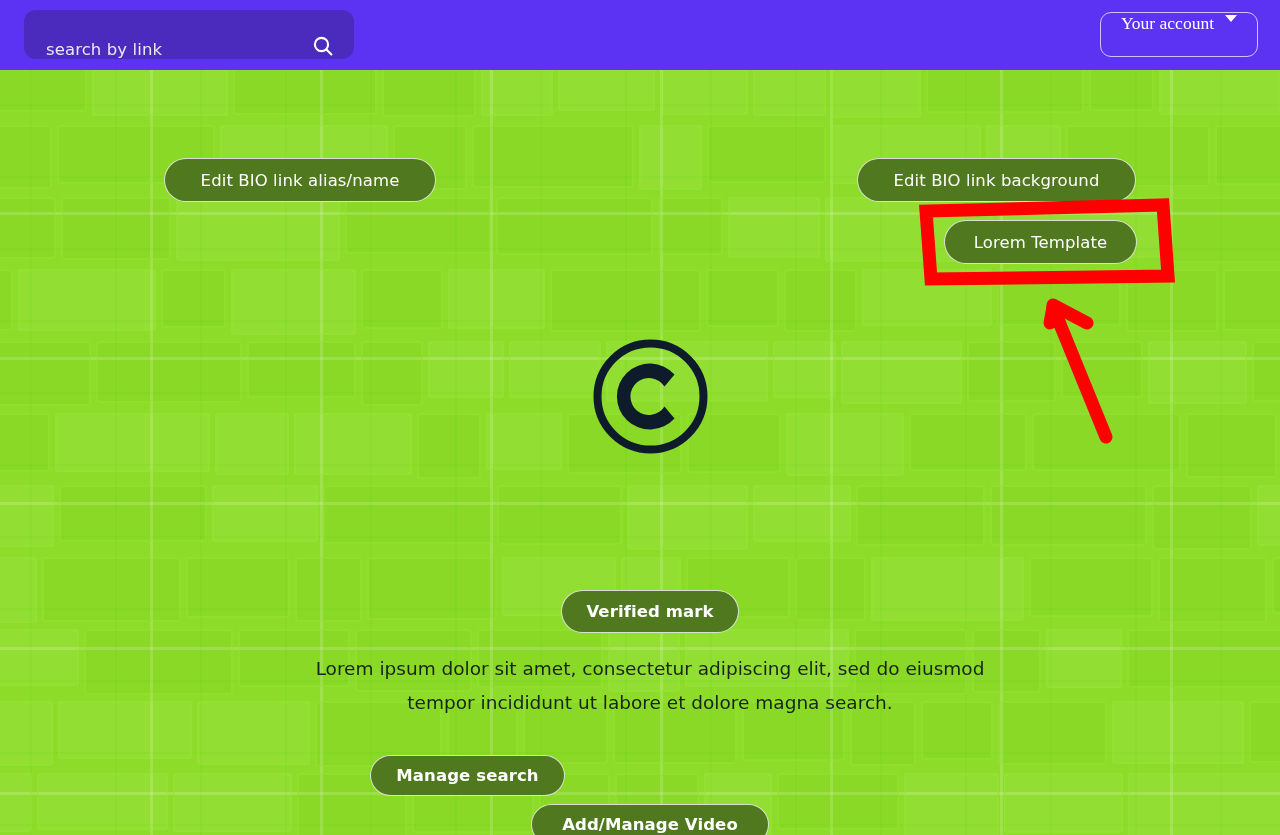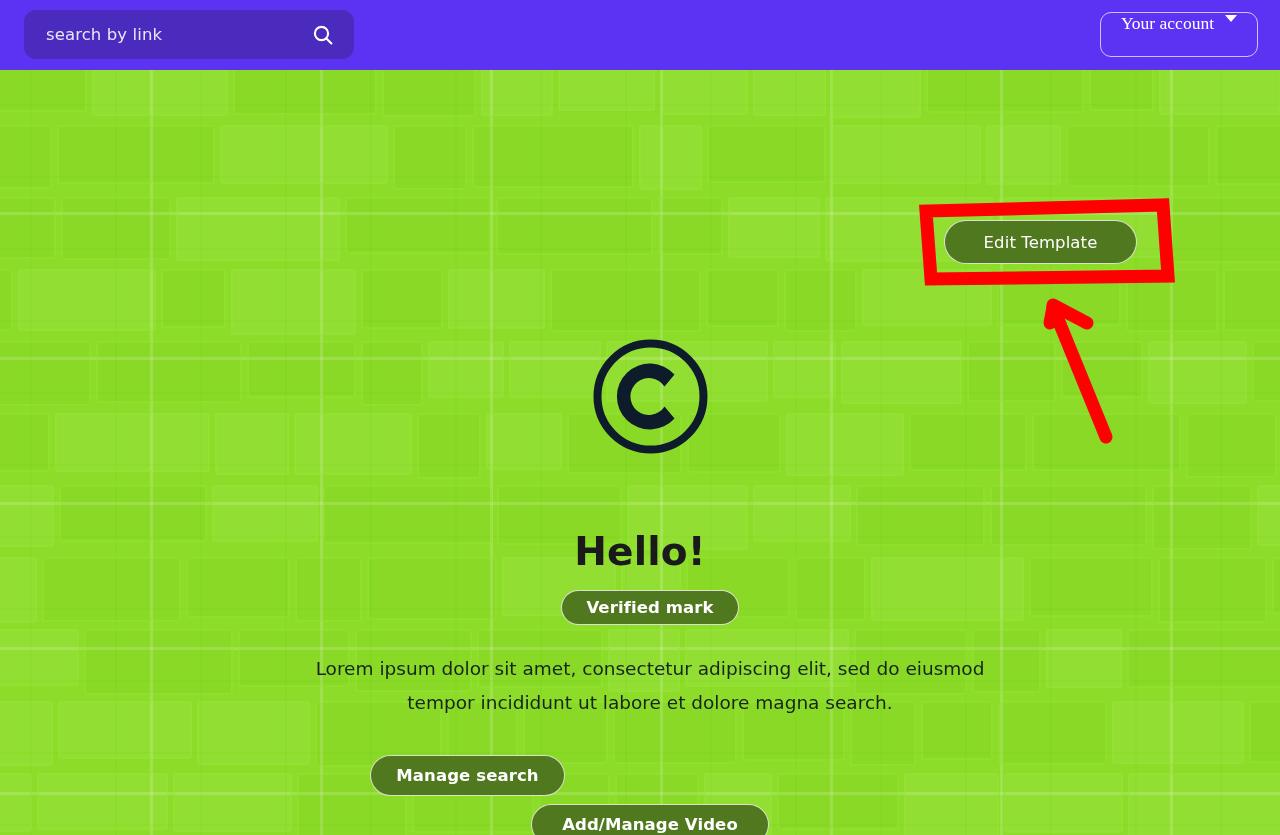--- a/index.html
+++ b/index.html
@@ -32,21 +32,21 @@
 
   #search-box {
     position: absolute;
     left: 24px;
     top: 10px;
     width: 330px;
     height: 49px;
     background: #4a2bbe;
     border-radius: 12px;
     display: flex;
-    align-items: center;
+    align-items: flex-end;
     padding: 0 18px 0 22px;
     cursor: text;
   }
 
   #search-input {
     flex: 1;
     background: transparent;
     border: none;
     outline: none;
     color: #ffffff;
@@ -142,21 +142,21 @@
     white-space: nowrap;
     letter-spacing: 0.1px;
     z-index: 5;
   }
 
   #btn-alias   { left: 164px;  top: 88px;  width: 272px; height: 44px; }
   #btn-bg      { left: 857px;  top: 88px;  width: 279px; height: 44px; }
   #btn-template{ left: 944px;  top: 150px; width: 193px; height: 44px; z-index: 8; }
 
   #btn-verified{
-    left: 561px; top: 520px; width: 178px; height: 35px;
+    left: 561px; top: 520px; width: 178px; height: 43px;
     border-radius: 22px; font-weight: bold;
   }
 
   #btn-manage-image { left: 370px; top: 685px; width: 195px; height: 41px; font-weight: bold; }
   #btn-edit-title   { left: 573px; top: 685px; width: 145px; height: 41px; font-weight: bold; }
   #btn-edit-desc    { left: 726px; top: 685px; width: 204px; height: 41px; font-weight: bold; }
   #btn-add-video    { left: 531px; top: 734px; width: 238px; height: 41px; font-weight: bold; }
 
   
   #logo {
@@ -350,37 +350,38 @@
         <div class="blk" style="left: 412px; top: 703px; width: 122px; height: 60px; background: rgba(60, 150, 10, 0.043); box-shadow: rgba(150, 230, 53, 0.55) 0px 0px 0px 2px inset;"></div>
         <div class="blk" style="left: 539px; top: 703px; width: 71px; height: 60px; background: rgba(60, 150, 10, 0.043); box-shadow: rgba(150, 230, 53, 0.55) 0px 0px 0px 2px inset;"></div>
         <div class="blk" style="left: 615px; top: 703px; width: 84px; height: 60px; background: rgba(60, 150, 10, 0.043); box-shadow: rgba(150, 230, 53, 0.55) 0px 0px 0px 2px inset;"></div>
         <div class="blk" style="left: 704px; top: 703px; width: 68px; height: 63px; background: rgba(255, 255, 255, 0.055); box-shadow: rgba(150, 230, 53, 0.55) 0px 0px 0px 2px inset;"></div>
         <div class="blk" style="left: 777px; top: 703px; width: 122px; height: 57px; background: rgba(60, 150, 10, 0.043); box-shadow: rgba(150, 230, 53, 0.55) 0px 0px 0px 2px inset;"></div>
         <div class="blk" style="left: 904px; top: 703px; width: 95px; height: 64px; background: rgba(255, 255, 255, 0.055); box-shadow: rgba(150, 230, 53, 0.55) 0px 0px 0px 2px inset;"></div>
         <div class="blk" style="left: 1004px; top: 703px; width: 119px; height: 60px; background: rgba(255, 255, 255, 0.055); box-shadow: rgba(150, 230, 53, 0.55) 0px 0px 0px 2px inset;"></div>
         <div class="blk" style="left: 1128px; top: 703px; width: 160px; height: 64px; background: rgba(255, 255, 255, 0.055); box-shadow: rgba(150, 230, 53, 0.55) 0px 0px 0px 2px inset;"></div>
       </div>
 
-
-
-    <button class="gbtn" id="btn-template">Edit Template</button>
+    <button class="gbtn" id="btn-alias">Edit BIO link alias/name</button>
+
+    <button class="gbtn" id="btn-bg">Edit BIO link background</button>
+
+    <button class="gbtn" id="btn-template">Lorem Template</button>
 
     <div id="logo">
       <svg width="121" height="121" viewBox="0 0 121 121">
         <circle cx="60.5" cy="60.5" r="53" fill="none" stroke="#0E1B2B" stroke-width="8"></circle>
         <path d="M84.5 38.5
                  A33 33 0 1 0 84.5 82.5
                  L74.5 70.5
                  A18.5 18.5 0 1 1 74.5 50.5
                  Z" fill="#0E1B2B"></path>
         <path d="M70 44 L92 88 A33 33 0 0 1 78 95 L60 56 Z" fill="#0E1B2B" opacity="0"></path>
       </svg>
     </div>
 
-    <div id="title-hello">Hello!</div>
 
     <button class="gbtn" id="btn-verified">Verified mark</button>
 
     <div id="bio-text">Lorem ipsum dolor sit amet, consectetur adipiscing elit, sed do eiusmod tempor incididunt ut labore et dolore magna search.</div>
 
     <button class="gbtn" id="btn-manage-image">Manage search</button>
 
 
 
     <button class="gbtn" id="btn-add-video">Add/Manage Video</button>

